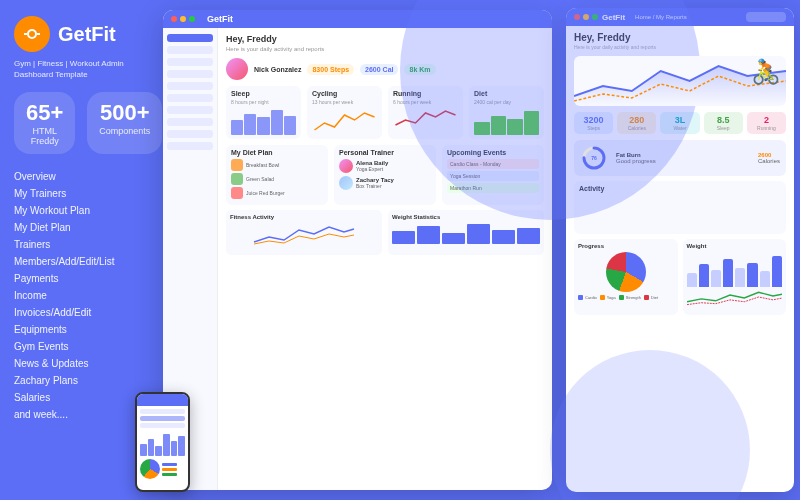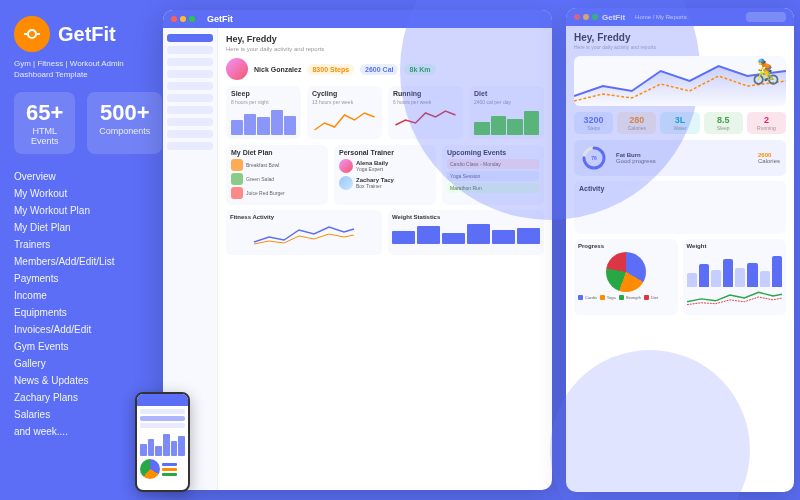--- a/index.html
+++ b/index.html
@@ -80,21 +80,21 @@
     }
 
     
     .stats-row {
       display: flex;
       gap: 12px;
       margin-bottom: 14px;
     }
     .stat-block {
       background: rgba(255,255,255,0.15);
-      border-radius: 8px;
+      border-radius: 16px;
       padding: 8px 12px;
       text-align: center;
       flex: 1;
     }
     .stat-num {
       font-size: 22px;
       font-weight: 800;
       color: white;
     }
     .stat-label {
@@ -555,45 +555,44 @@
           <line x1="15" y1="10" x2="18" y2="10" stroke="white" stroke-width="2"></line>
         </svg>
       </div>
       <span class="logo-text">GetFit</span>
     </div>
     <div class="subtitle">Gym | Fitness | Workout Admin Dashboard Template</div>
 
     <div class="stats-row">
       <div class="stat-block">
         <div class="stat-num">65+</div>
-        <div class="stat-label">HTML Events</div>
+        <div class="stat-label">HTML Freddy</div>
       </div>
       <div class="stat-block">
         <div class="stat-num">500+</div>
         <div class="stat-label">Components</div>
       </div>
       <div class="stat-easy">
         <div class="stat-num">Easy</div>
         <div class="stat-label">Customization</div>
       </div>
     </div>
 
     <ul class="nav-links">
       <li>Overview</li>
-      <li>My Workout</li>
+      <li>My Trainers</li>
       <li>My Workout Plan</li>
       <li>My Diet Plan</li>
       <li>Trainers</li>
       <li>Members/Add/Edit/List</li>
       <li>Payments</li>
       <li>Income</li>
+      <li>Invoices/Add/Edit</li>
       <li>Equipments</li>
-      <li>Invoices/Add/Edit</li>
       <li>Gym Events</li>
-      <li>Gallery</li>
       <li>News &amp; Updates</li>
       <li>Zachary Plans</li>
       <li>Salaries</li>
       <li>and week....</li>
     </ul>
   </div>
 
   <div class="center-content">
     <div class="dashboard-card">
 

